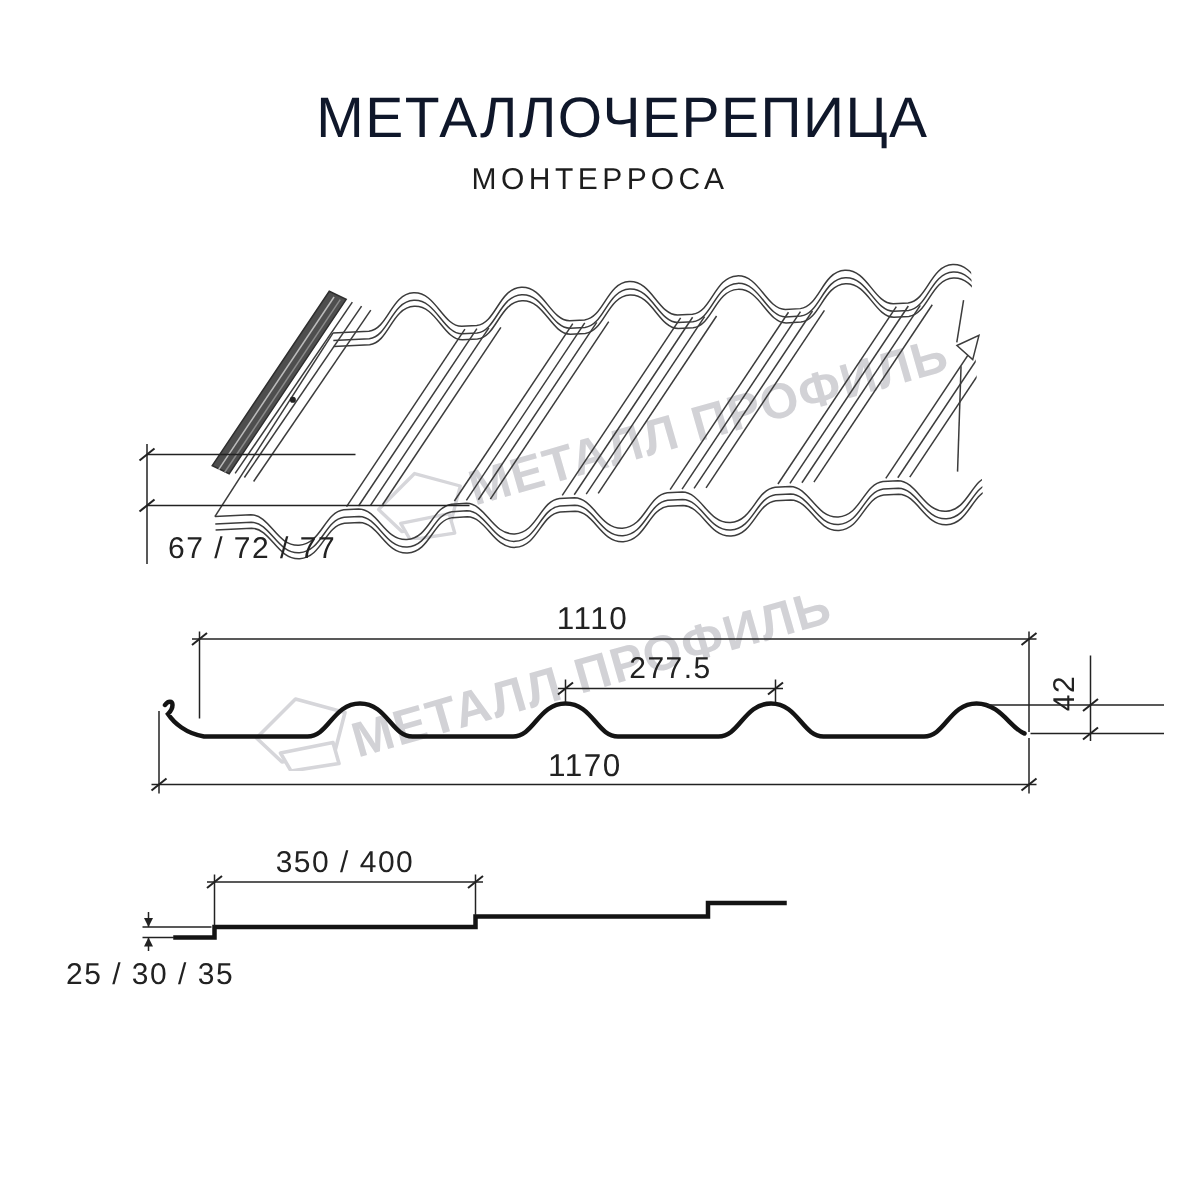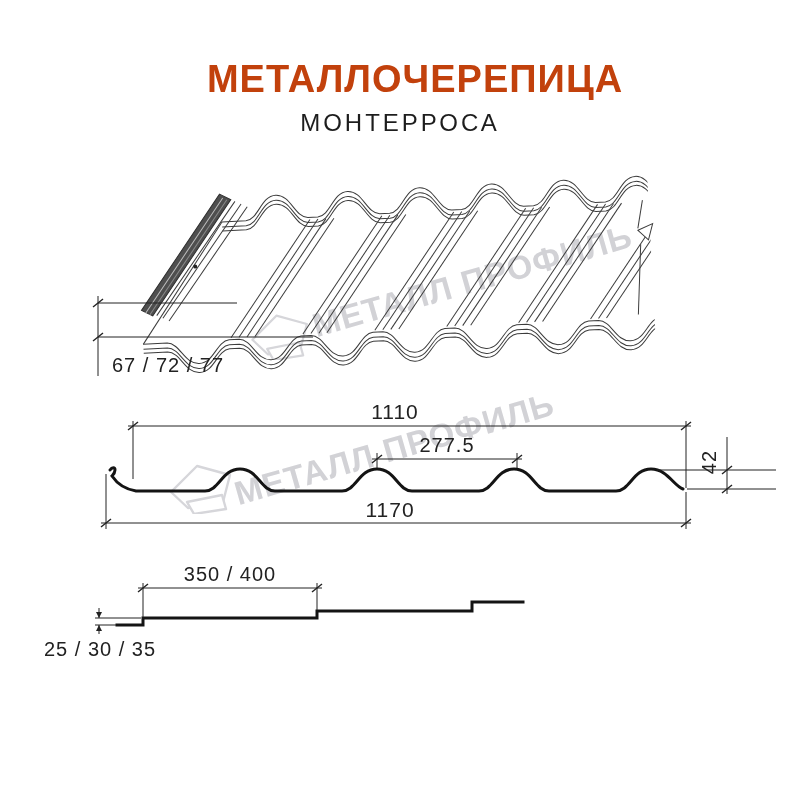--- a/index.html
+++ b/index.html
@@ -2,24 +2,24 @@
 <html><head>
 <meta charset="utf-8">
 <style>
   html,body{margin:0;padding:0;}
   body{
     width:800px;height:800px;background:#ffffff;position:relative;overflow:hidden;
     font-family:"Liberation Sans", sans-serif;color:#1a1a1a;
   }
   .header{position:absolute;left:0;top:58px;width:800px;text-align:center;z-index:3;}
   .title{
-    font-size:38px;font-weight:700;letter-spacing:1px;margin:0;color:#c2410c;padding-left:30px;
+    font-size:38px;font-weight:400;letter-spacing:1px;margin:0;color:#0f172a;padding-left:30px;
   }
   .subtitle{
-    font-size:24px;font-weight:400;letter-spacing:3px;margin:8px 0 0 0;color:#1d1d1d;
+    font-size:20px;font-weight:400;letter-spacing:3px;margin:8px 0 0 0;color:#1d1d1d;
   }
   .wm{
     position:absolute;z-index:1;white-space:nowrap;
     color:#d2d2d6;font-size:33px;font-weight:bold;letter-spacing:1px;
     transform:rotate(-16deg);transform-origin:center center;
   }
   .wm-logo{position:absolute;z-index:1;}
   svg.diagram{position:absolute;left:0;top:0;z-index:2;}
   svg text{font-family:"Liberation Sans", sans-serif;fill:#222;}
   .dimtxt{font-size:21px;letter-spacing:1px;}

